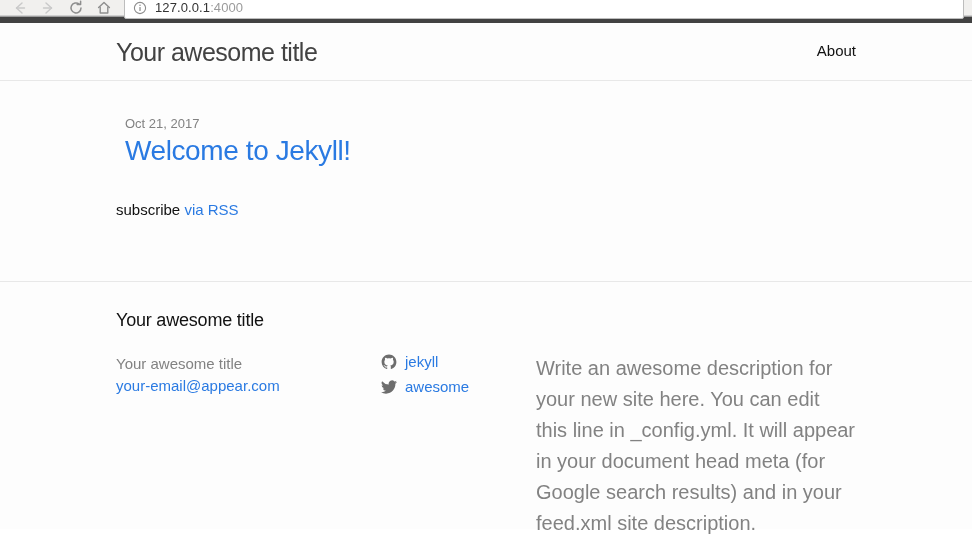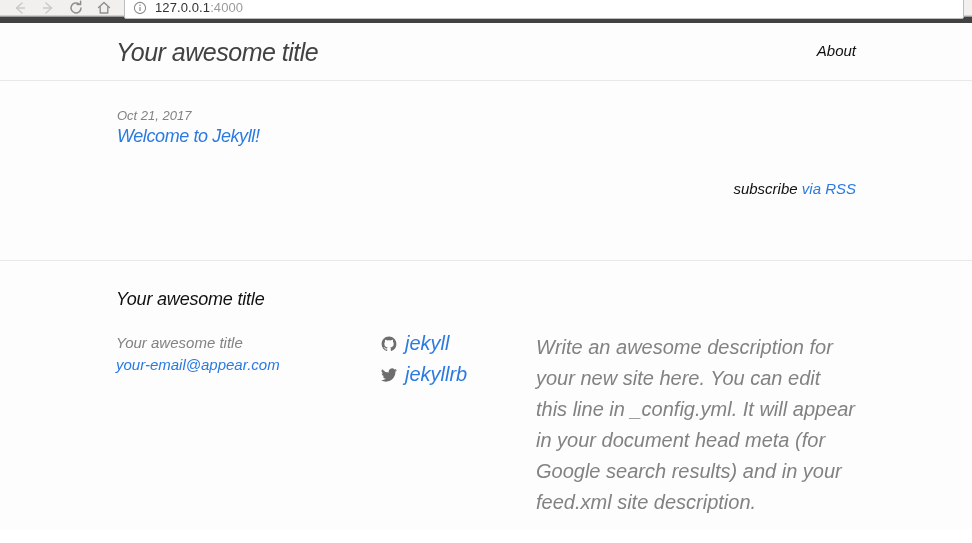--- a/index.html
+++ b/index.html
@@ -51,21 +51,20 @@
     height: 7px;
     background: #424242;
     border-top: 1px solid #9c9c9c;
   }
 
   
   #page {
     background: #fdfdfd;
     height: 506px;
     color: #111111;
-    font-style: italic;
   }
   .wrapper {
     max-width: 800px;
     margin: 0 auto;
     padding: 0 30px;
   }
 
   
   #site-header {
     border-bottom: 1px solid #e8e8e8;
@@ -95,41 +94,40 @@
 
   
   #page-content { padding-top: 26px; padding-bottom: 10px; }
   #posts-heading {
     font-size: 21px;
     font-weight: 400;
     color: #111111;
     margin: 0 0 18px 0;
     letter-spacing: -0.3px;
   }
-  .post-list { list-style: none; margin: 1px; padding: 0; }
+  .post-list { list-style: none; margin: 9px; padding: 0; }
   .post-meta {
     font-size: 13px;
     color: #828282;
     display: block;
     margin-bottom: 2px;
   }
   .post-link {
     display: block;
-    font-size: 18px;
+    font-size: 28px;
     font-weight: 400;
     color: #2a7ae2;
     text-decoration: none;
     letter-spacing: -0.4px;
     line-height: 1.3;
   }
   #rss-subscribe {
     margin-top: 32px;
     font-size: 15px;
     color: #111111;
-    text-align: right;
   }
   #rss-subscribe a {
     color: #2a7ae2;
     text-decoration: none;
   }
 
   
   #site-footer {
     border-top: 1px solid #e8e8e8;
     padding-top: 28px;
@@ -163,21 +161,21 @@
     display: flex;
     align-items: center;
     margin-bottom: 8px;
   }
   .social-icon {
     width: 16px; height: 16px;
     margin-right: 8px;
     display: flex; align-items: center; justify-content: center;
     flex: 0 0 auto;
   }
-  .social-list a { color: #2a7ae2; text-decoration: none; font-size: 20px; }
+  .social-list a { color: #2a7ae2; text-decoration: none; font-size: 15px; }
 
   #footer-description {
     font-size: 20px;
     color: #828282;
     line-height: 1.55;
     margin: 0;
   }
 </style>
 </head>
 <body>
@@ -281,21 +279,21 @@
                 </svg>
               </span>
               <a>jekyll</a>
             </li>
             <li>
               <span class="social-icon">
                 <svg width="16" height="16" viewBox="0 0 16 16">
                   <path fill="#6d6d6d" d="M16 3.04a6.6 6.6 0 0 1-1.89 0.52 3.3 3.3 0 0 0 1.45-1.82 6.6 6.6 0 0 1-2.09 0.8A3.29 3.29 0 0 0 7.8 5.58 9.33 9.33 0 0 1 1.11 2.19a3.29 3.29 0 0 0 1.02 4.39 3.27 3.27 0 0 1-1.49-0.41v0.04a3.29 3.29 0 0 0 2.64 3.22 3.3 3.3 0 0 1-1.48 0.06 3.29 3.29 0 0 0 3.07 2.28A6.6 6.6 0 0 1 0 13.15a9.3 9.3 0 0 0 5.03 1.48c6.04 0 9.34-5 9.34-9.34 0-0.14 0-0.28-0.01-0.42A6.67 6.67 0 0 0 16 3.04z"></path>
                 </svg>
               </span>
-              <a>jekyllrb</a>
+              <a>awesome</a>
             </li>
           </ul>
         </div>
 
         <div class="footer-col-3">
           <p id="footer-description">Write an awesome description for your new site here. You can edit this line in _config.yml. It will appear in your document head meta (for Google search results) and in your feed.xml site description.</p>
         </div>
 
       </div>
     </div>

